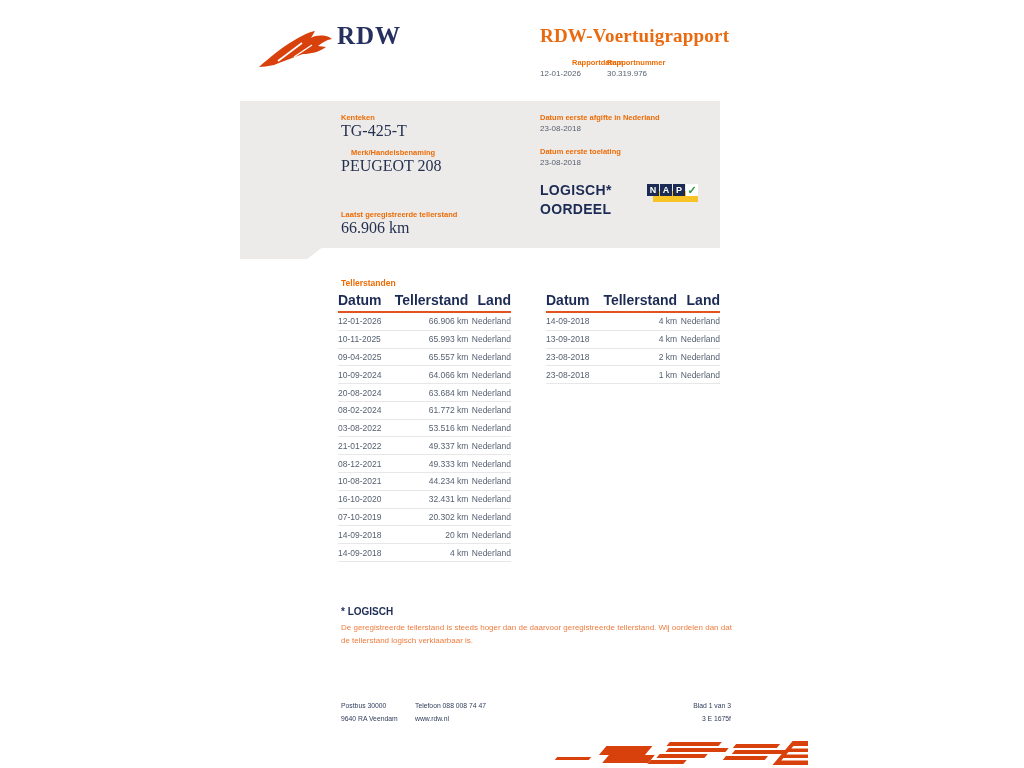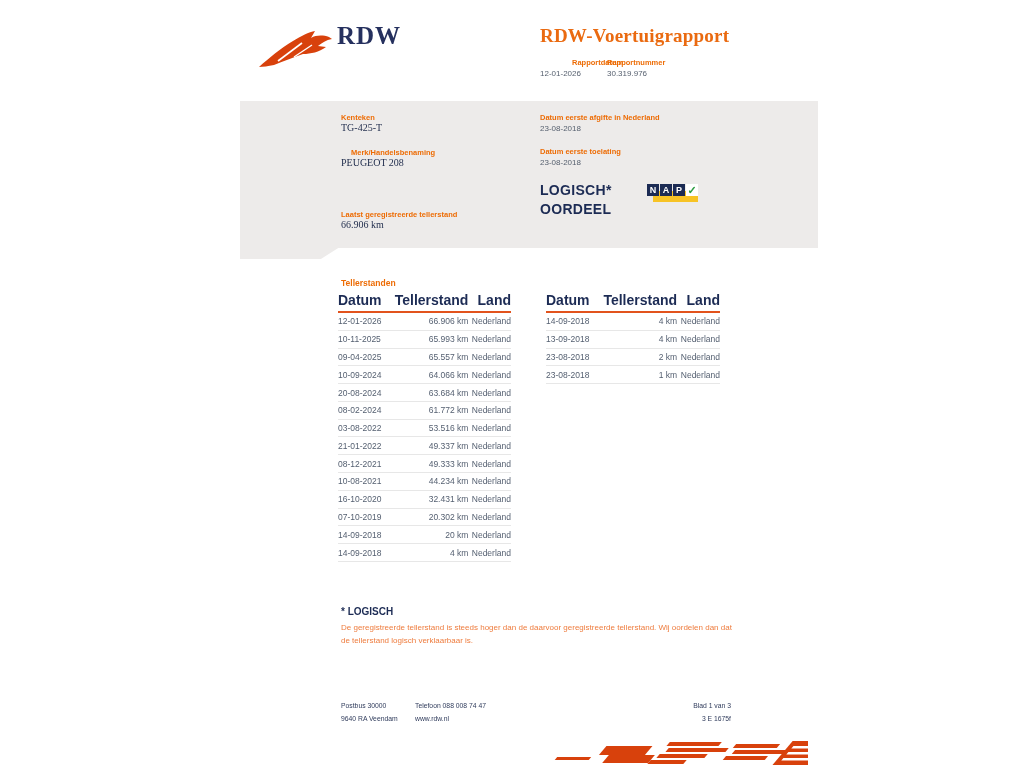--- a/index.html
+++ b/index.html
@@ -17,25 +17,25 @@
   #report-title{left:540px;top:25px;font-family:"Liberation Serif",serif;
     font-size:19px;font-weight:bold;color:#ea6a10;letter-spacing:.2px;}
   .meta-label{font-size:7.5px;font-weight:bold;color:#ed6c05;}
   .meta-value{font-size:8px;color:#555f6e;}
   #meta-date-label{left:540px;top:58px;margin-left:32px;}
   #meta-num-label{left:607px;top:58px;text-align:center;}
   #meta-date-value{left:540px;top:69px;}
   #meta-num-value{left:607px;top:69px;}
 
   
-  #panel{left:240px;top:101px;width:578px;height:158px;background:#edebea;
+  #panel{left:240px;top:101px;width:480px;height:158px;background:#edebea;
     clip-path:polygon(0 0,100% 0,100% 93%,17% 93%,14% 100%,0 100%);}
   .panel-label{position:absolute;font-size:7.5px;font-weight:bold;color:#ed6c05;}
   .panel-value{position:absolute;font-family:"Liberation Serif",serif;
-    font-size:10px;color:#24304f;}
+    font-size:16px;color:#24304f;}
   .panel-small-value{position:absolute;font-size:8px;color:#555f6e;}
   #lbl-kenteken{left:101px;top:12px;}
   #val-kenteken{left:101px;top:21px;}
   #lbl-merk{left:101px;top:47px;margin-left:10px;}
   #val-merk{left:101px;top:56px;}
   #lbl-teller{left:101px;top:109px;}
   #val-teller{left:101px;top:118px;}
   #lbl-afgifte{left:300px;top:12px;}
   #val-afgifte{left:300px;top:23px;}
   #lbl-toelating{left:300px;top:46px;}

